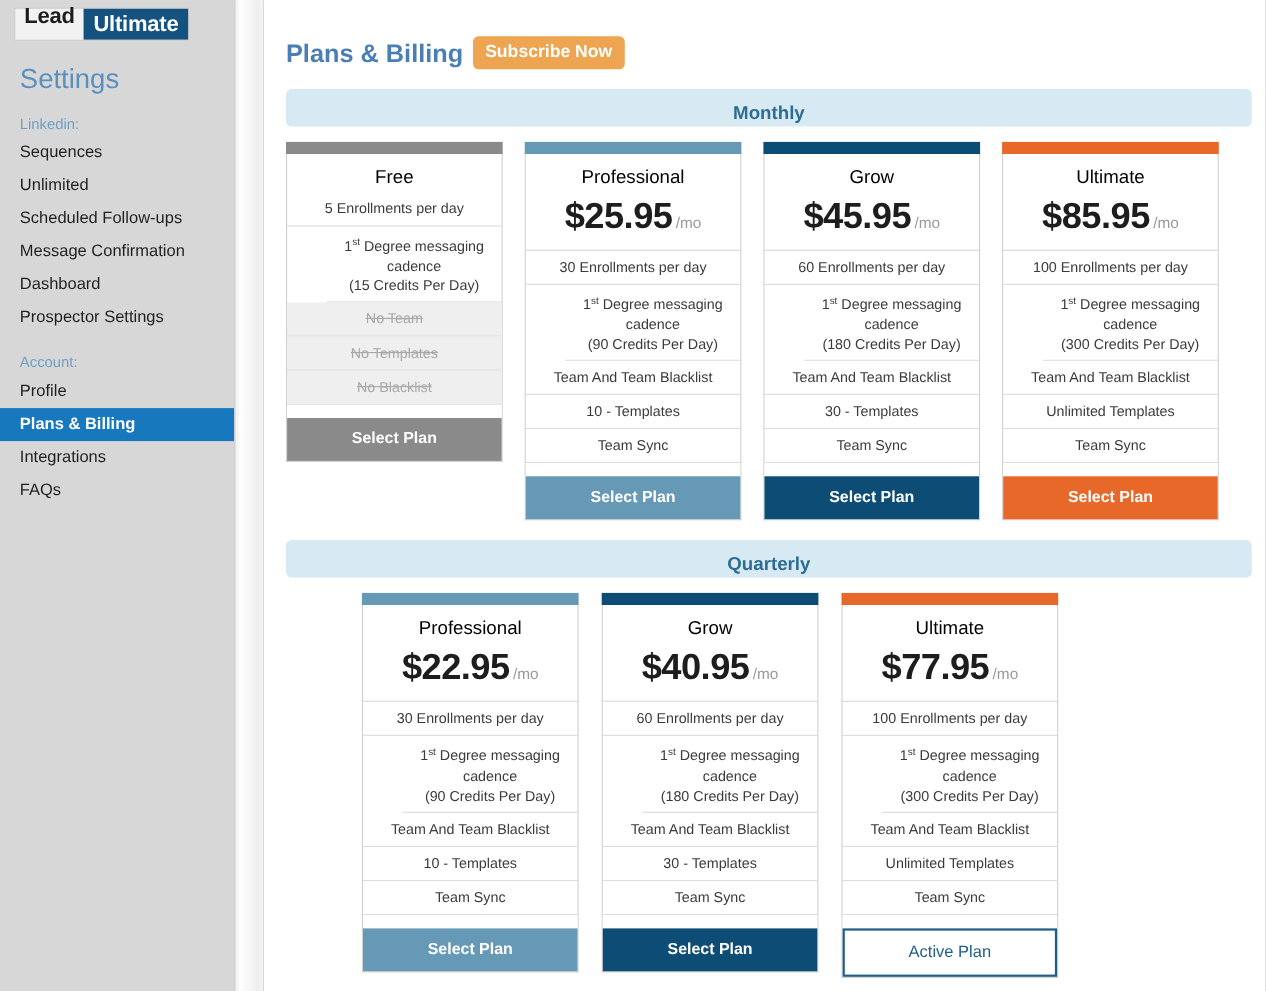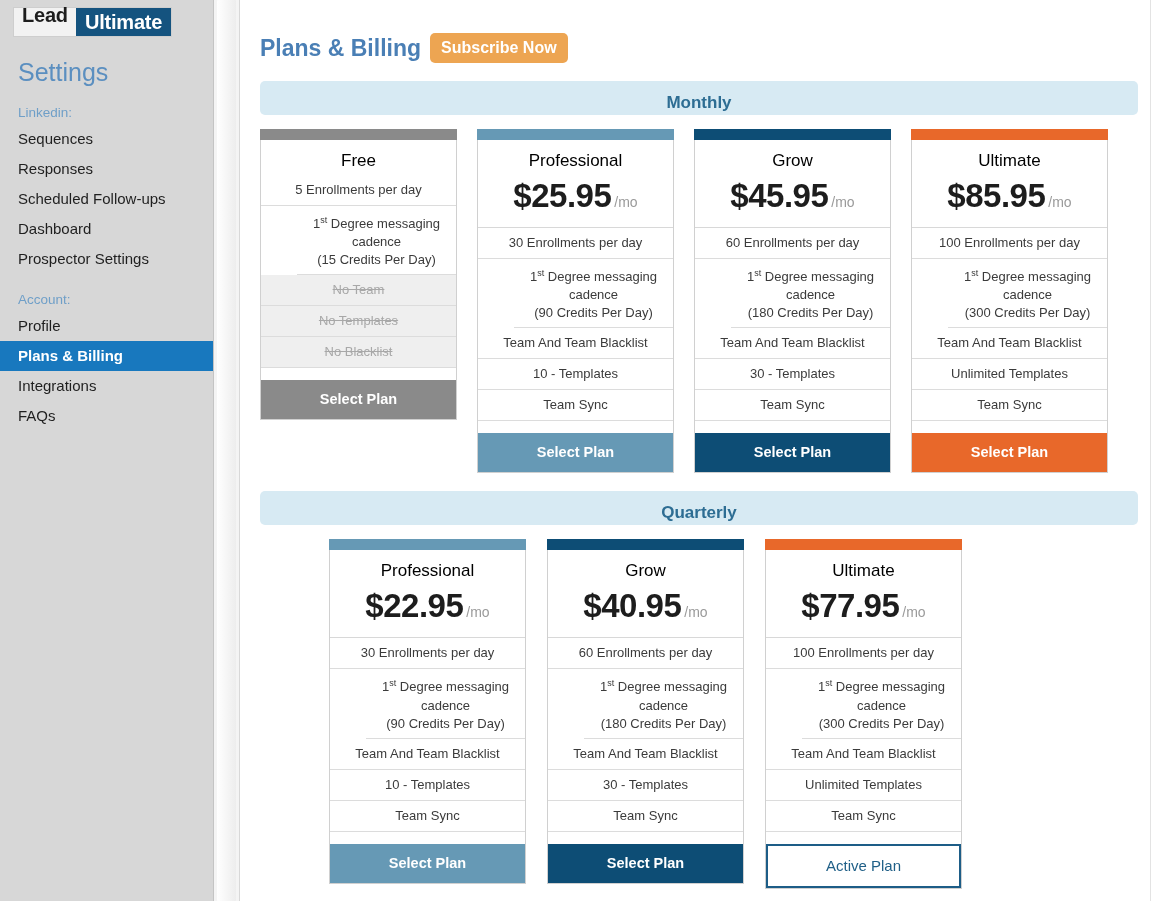--- a/index.html
+++ b/index.html
@@ -260,22 +260,23 @@
     <div class="logo">
       <span class="logo-lead">Lead</span>
       <span class="logo-connect">Ultimate</span>
     </div>
 
     <div class="settings-title">Settings</div>
 
     <nav id="sidebar-nav">
         <div class="nav-group-label">Linkedin:</div>
         <div class="nav-item">Sequences</div>
-        <div class="nav-item">Responses</div>
+        <div class="nav-item">Unlimited</div>
         <div class="nav-item">Scheduled Follow-ups</div>
+        <div class="nav-item">Message Confirmation</div>
         <div class="nav-item">Dashboard</div>
         <div class="nav-item">Prospector Settings</div>
         <div class="nav-group-label">Account:</div>
         <div class="nav-item">Profile</div>
         <div class="nav-item active">Plans &amp; Billing</div>
         <div class="nav-item">Integrations</div>
         <div class="nav-item">FAQs</div>
       </nav>
   </aside>
 

